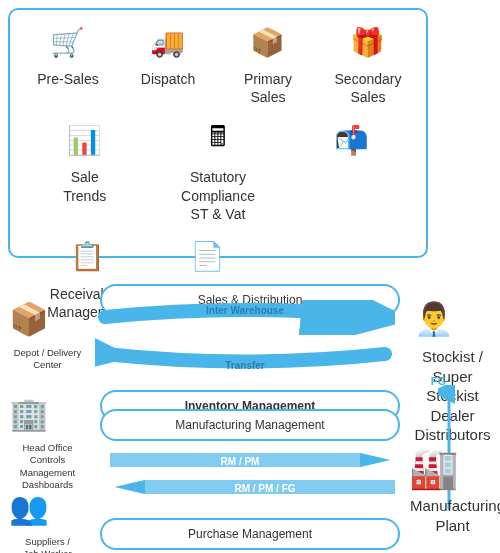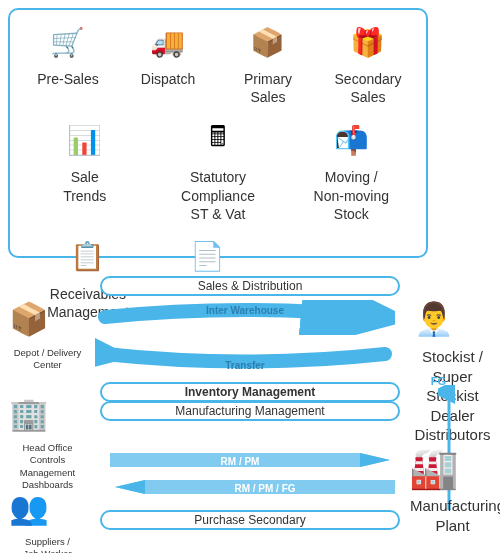--- a/index.html
+++ b/index.html
@@ -53,22 +53,22 @@
     .icon-label {
       font-size: 14px;
       color: #333;
       line-height: 1.3;
     }
 
     .flow-box {
       border: 2px solid #4ab5e8;
       border-radius: 20px;
       text-align: center;
-      padding: 1px 10px;
-      margin: 6px 0;
+      padding: 7px 10px;
+      margin: 14px 0;
       font-size: 12px;
       color: #333;
       background: #fff;
     }
 
     
     .left-item {
       position: absolute;
       left: 5px;
       text-align: center;
@@ -132,21 +132,20 @@
     <div class="icon-item">
       <div class="icon-img">📊</div>
       <div class="icon-label">Sale<br>Trends</div>
     </div>
     <div class="icon-item">
       <div class="icon-img">🖩</div>
       <div class="icon-label">Statutory<br>Compliance<br>ST &amp; Vat</div>
     </div>
     <div class="icon-item">
       <div class="icon-img">📬</div>
-      <div class="icon-label">Moving /<br>Non-moving<br>Stock</div>
     </div>
   </div>
 
   <div class="icon-grid-row" style="justify-content:flex-start; padding-left:30px; gap:40px;">
     <div class="icon-item">
       <div class="icon-img">📋</div>
       <div class="icon-label">Receivables<br>Management</div>
     </div>
     <div class="icon-item">
       <div class="icon-img">📄</div>
@@ -205,21 +204,21 @@
 
 <div style="position:absolute; top:472px; left:95px; width:310px; text-align:right;">
   <svg width="300" height="30" viewBox="0 0 300 30">
     <polygon points="290,8 40,8 10,15 40,22 290,22" fill="#4ab5e8" opacity="0.7"></polygon>
     <polygon points="40,8 10,15 40,22" fill="#4ab5e8"></polygon>
     <text x="160" y="20" text-anchor="middle" font-size="10" fill="white" font-weight="bold">RM / PM / FG</text>
   </svg>
 </div>
 
 <div style="position:absolute; top:504px; left:100px; width:300px;">
-  <div class="flow-box">Purchase Secondary</div>
+  <div class="flow-box">Purchase Management</div>
 </div>
 
 <div class="left-item" style="top:295px;">
   <div class="icon-img">📦</div>
   <div class="icon-label">Depot / Delivery Center</div>
 </div>
 
 <div class="left-item" style="top:390px;">
   <div class="icon-img">🏢</div>
   <div class="icon-label">Head Office<br>Controls Management<br>Dashboards</div>

